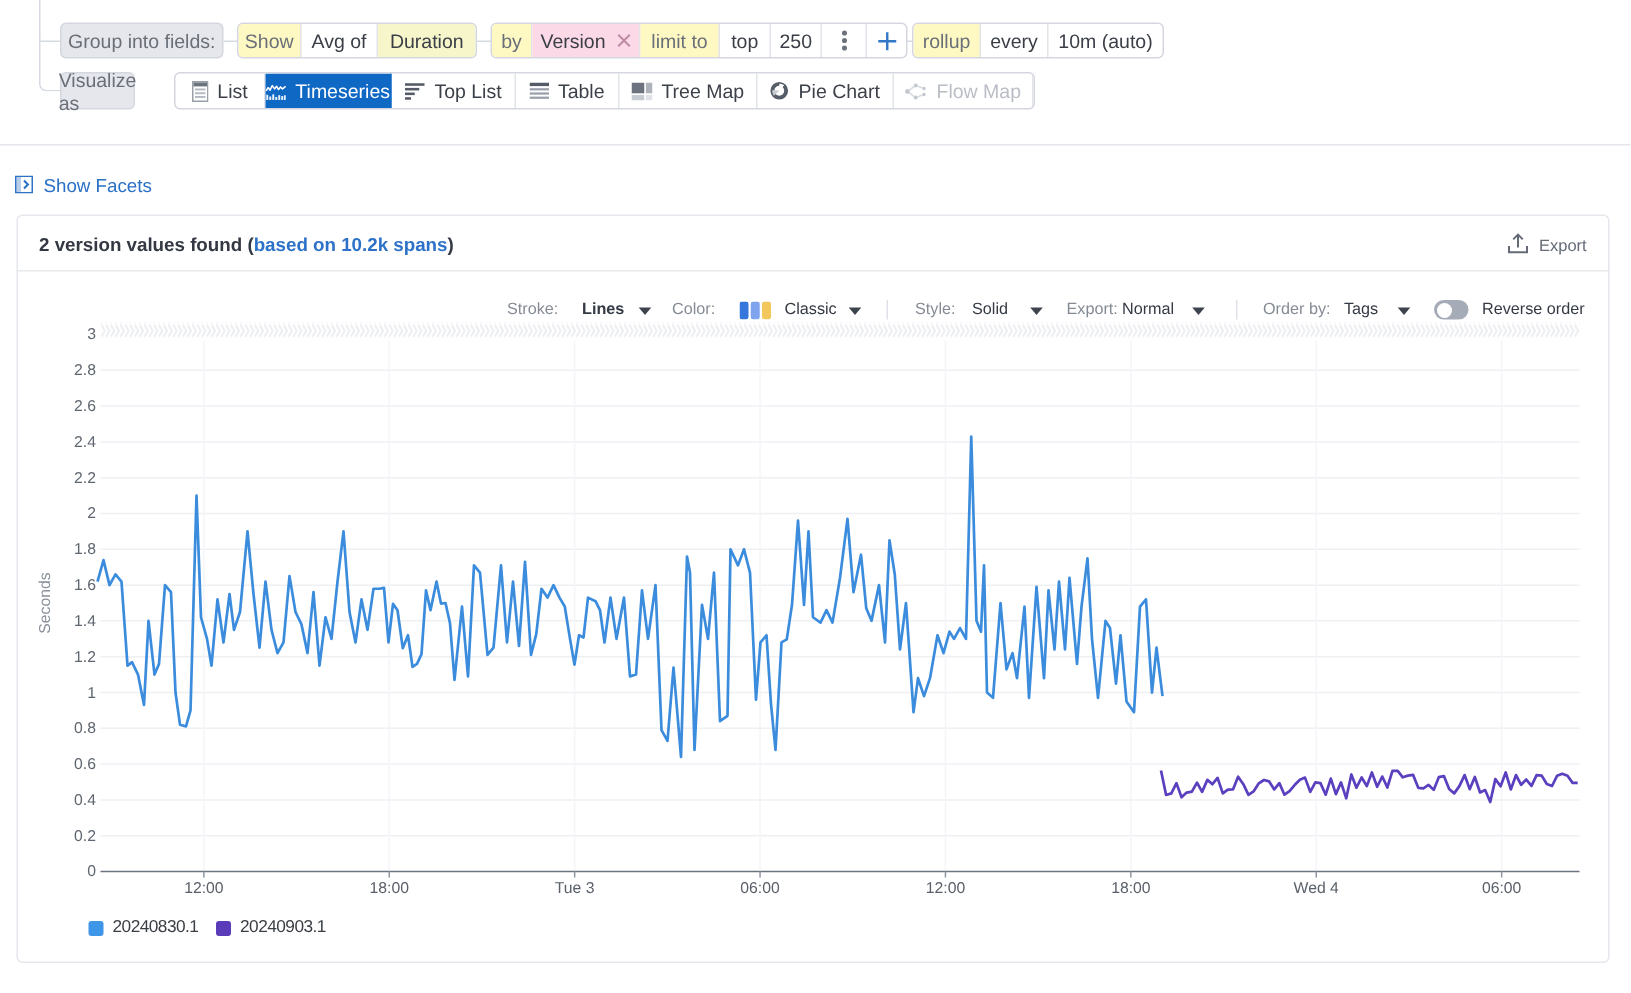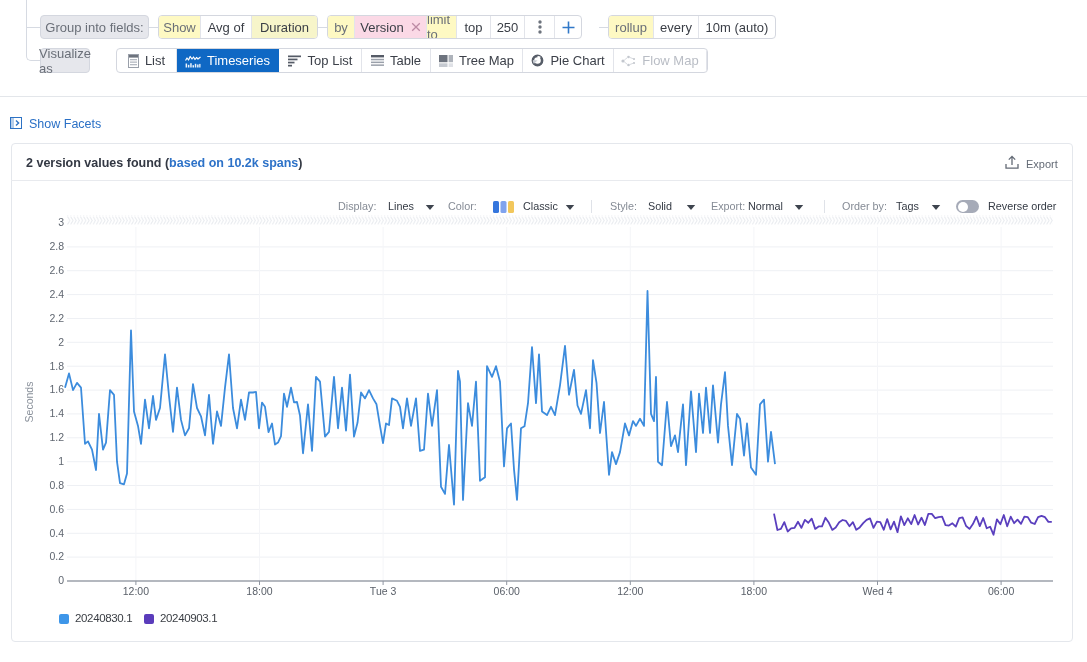--- a/index.html
+++ b/index.html
@@ -28,21 +28,21 @@
 <div class="abs grp row1" style="left:158px">
   <div class="seg gray" style="width:42px">Show</div>
   <div class="seg" style="width:51px">Avg of</div>
   <div class="seg" style="width:65px;background:#f7f5ca">Duration</div>
 </div>
 <div class="abs grp row1" style="left:327px">
   <div class="seg gray" style="width:27px">by</div>
   <div class="seg" style="width:72px;background:#fbd9e6;gap:7px">Version<svg width="10" height="10" viewBox="0 0 10 10">
         <path d="M1.2 1.2 L8.8 8.8 M8.8 1.2 L1.2 8.8" stroke="#bc8aa4" stroke-width="1.3"></path>
       </svg></div>
-  <div class="seg gray" style="width:30px">limit to</div>
+  <div class="seg gray" style="width:53px">limit to</div>
   <div class="seg" style="width:34px">top</div>
   <div class="seg" style="width:34px">250</div>
   <div class="seg" style="width:30px">
       <svg width="4" height="14" viewBox="0 0 4 14">
         <circle cx="2" cy="2" r="1.7" fill="#6d737d"></circle>
         <circle cx="2" cy="7" r="1.7" fill="#6d737d"></circle>
         <circle cx="2" cy="12" r="1.7" fill="#6d737d"></circle>
       </svg>
     </div>
   <div class="seg" style="width:26px">
@@ -59,21 +59,21 @@
 
 <div class="abs pill row2" style="left:40px;width:50px">Visualize as</div>
 <div class="abs grp row2" style="left:116px">
   <div class="vizseg" style="width:60px"><svg width="11" height="14" viewBox="0 0 11 14">
         <rect x="0.5" y="0.5" width="10" height="13" fill="#fff" stroke="#9aa0aa"></rect>
         <rect x="1" y="1" width="9" height="2.6" fill="#6d737d"></rect>
         <rect x="2" y="5" width="7" height="1.3" fill="#b5bac2"></rect>
         <rect x="2" y="7.5" width="7" height="1.3" fill="#b5bac2"></rect>
         <rect x="2" y="10" width="7" height="1.3" fill="#b5bac2"></rect>
       </svg> List</div>
-  <div class="vizseg" style="width:102px;background:#0f68c4;color:#fff;border-color:#0f68c4"><svg width="16" height="14" viewBox="0 0 16 14">
+  <div class="vizseg" style="width:84px;background:#0f68c4;color:#fff;border-color:#0f68c4"><svg width="16" height="14" viewBox="0 0 16 14">
         <path d="M0.5 6.5 L2 4 L3.5 6 L5.2 2.5 L7 5 L8.5 3 L10 5.5 L11.5 3.5 L13 5 L15.5 3" fill="none" stroke="#fff" stroke-width="1.2" stroke-linejoin="round"></path>
         <g fill="#fff" opacity="0.92">
           <rect x="0.6" y="9.5" width="1.5" height="4"></rect>
           <rect x="2.9" y="10.8" width="1.5" height="2.7"></rect>
           <rect x="5.2" y="9.2" width="1.5" height="4.3"></rect>
           <rect x="7.5" y="11.2" width="1.5" height="2.3"></rect>
           <rect x="9.8" y="9.8" width="1.5" height="3.7"></rect>
           <rect x="12.1" y="10.5" width="1.5" height="3"></rect>
           <rect x="14.2" y="9.9" width="1.3" height="3.6"></rect>
         </g>
@@ -131,22 +131,22 @@
 <div class="abs" style="left:11px;top:143px;width:1062px;height:499px;background:#fff;border:1px solid #e4e7ec;border-radius:4px"></div>
 <div class="abs" style="left:11px;top:143px;width:1062px;height:38px;border-bottom:1px solid #e8eaee"></div>
 <div class="abs" style="left:26px;top:156px;font-size:12.5px;font-weight:bold;color:#333843">2 version values found (<span style="color:#2d72c8">based on 10.2k spans</span>)</div>
 <div class="abs" style="left:1005px;top:155px;font-size:11px;color:#646b76;display:flex;align-items:flex-end;gap:7px">
 <svg width="14" height="15" viewBox="0 0 14 15">
       <path d="M7 10 V1.6 M3.8 4.6 L7 1.4 L10.2 4.6" fill="none" stroke="#646b76" stroke-width="1.3"></path>
       <path d="M1 9 V13.2 H13 V9" fill="none" stroke="#646b76" stroke-width="1.3"></path>
     </svg>
 Export</div>
 
-<div class="abs" style="left:338px;top:200px;font-size:10.8px;color:#858b95">Display:</div>
-<div class="abs" style="left:388px;top:200px;font-size:10.8px;color:#343a44;font-weight:400">Lines</div>
+<div class="abs" style="left:338px;top:200px;font-size:10.8px;color:#858b95">Stroke:</div>
+<div class="abs" style="left:388px;top:200px;font-size:10.8px;color:#343a44;font-weight:700">Lines</div>
 <svg class="abs" style="left:425px;top:203.5px" width="10" height="7" viewBox="0 0 10 7">
     <path d="M0.8 1 L5 6 L9.2 1 Z" fill="#3e444e"></path>
   </svg>
 <div class="abs" style="left:448px;top:200px;font-size:10.8px;color:#858b95">Color:</div>
 <svg class="abs" style="left:493px;top:200.5px" width="21" height="12" viewBox="0 0 21 12">
     <rect x="0" y="0" width="6" height="12" rx="1.6" fill="#3576dd"></rect>
     <rect x="7.5" y="0" width="6" height="12" rx="1.6" fill="#80a3ee"></rect>
     <rect x="15" y="0" width="6" height="12" rx="1.6" fill="#f2c75c"></rect>
   </svg>
 <div class="abs" style="left:523px;top:200px;font-size:10.8px;color:#343a44;font-weight:500">Classic</div>

